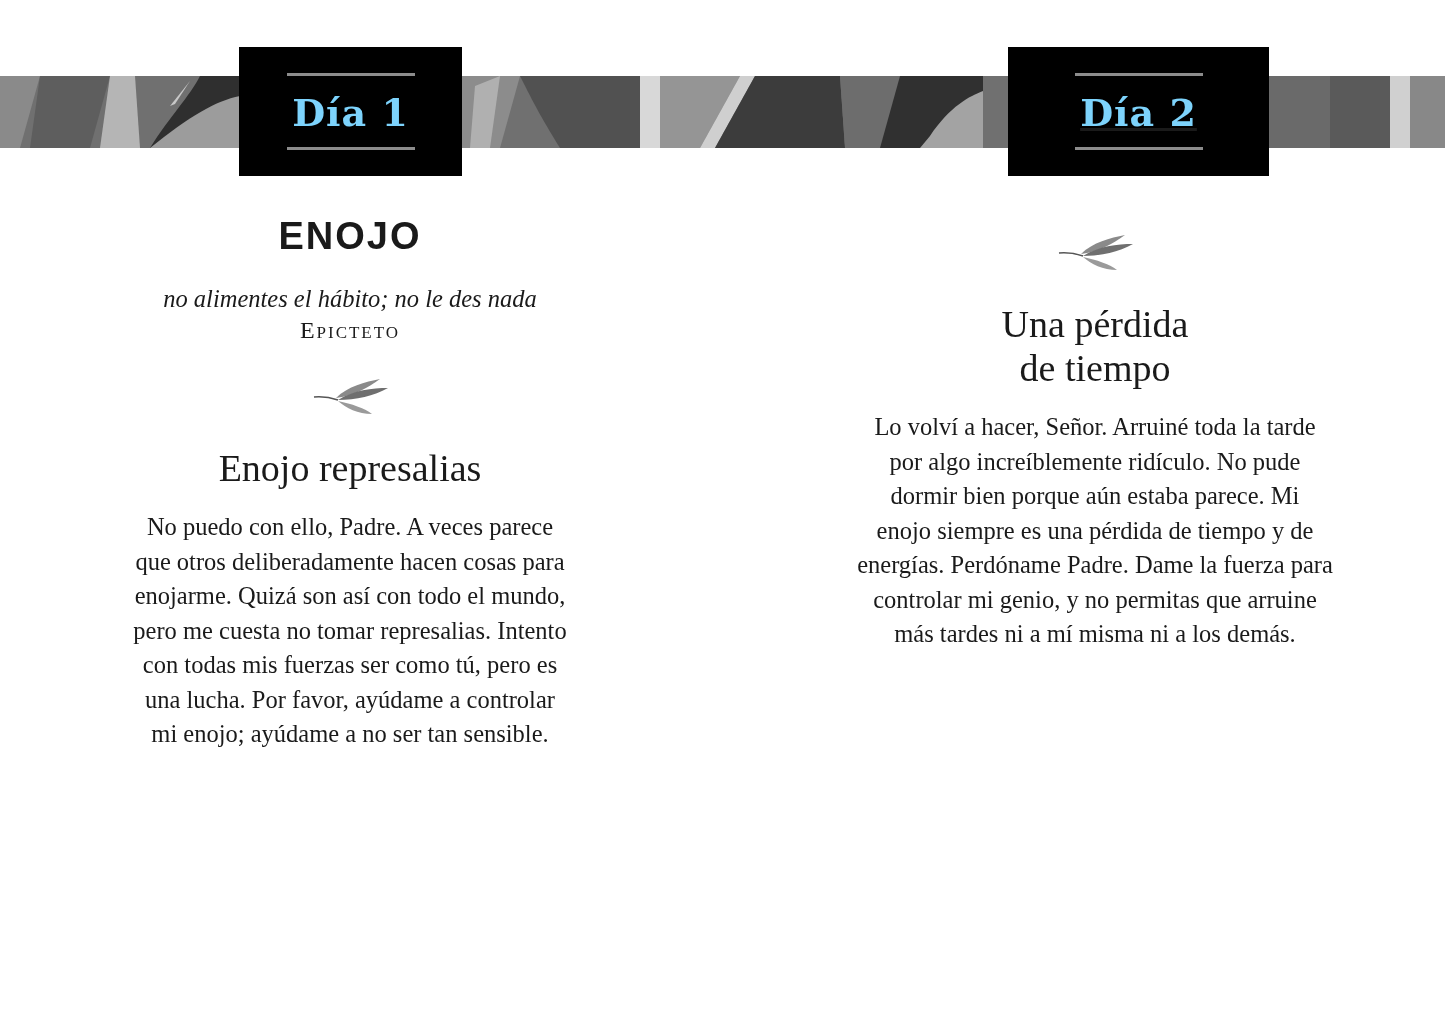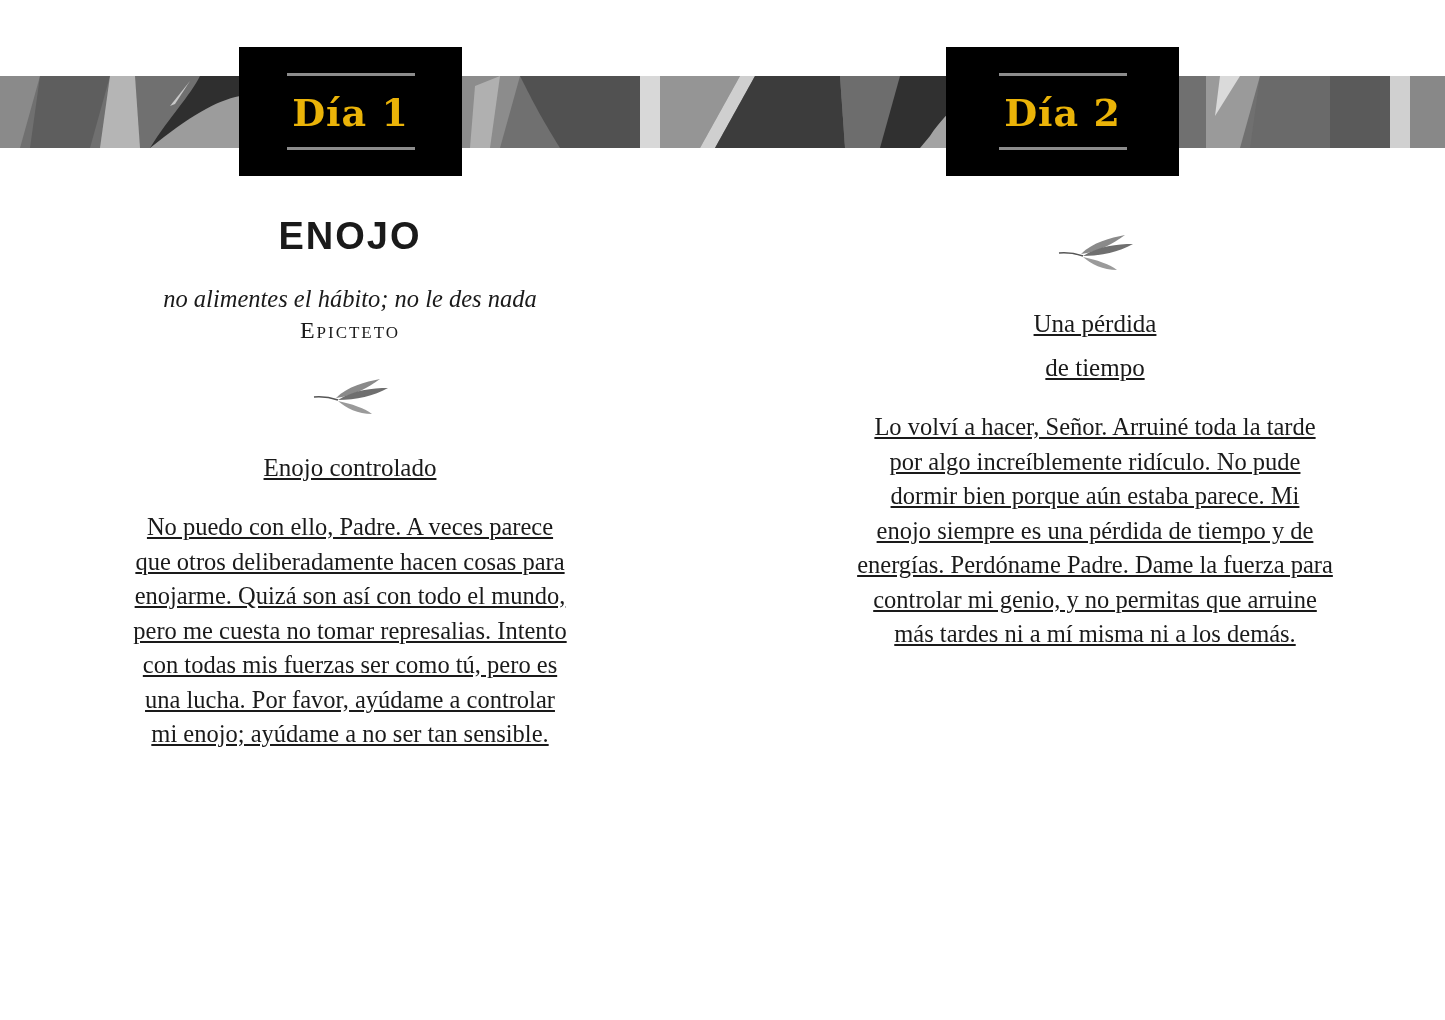--- a/index.html
+++ b/index.html
@@ -11,37 +11,37 @@
     position: absolute; left: 0; top: 76px; width: 1445px; height: 72px; overflow: hidden;
     background: #6a6a6a;
   }
   .banner svg { display: block; }
   .day-box {
     position: absolute; top: 47px; height: 129px; background: #000;
     display: flex; flex-direction: column; align-items: center; justify-content: center;
   }
   .day-box .rule { width: 128px; height: 3px; background: #8c8c8c; }
   .day-box .label {
-    color: #eab308; font-size: 38px; font-weight: bold; letter-spacing: 1px;
+    color: #7dd3fc; font-size: 38px; font-weight: bold; letter-spacing: 1px;
     margin: 14px 4px 12px; font-family: "DejaVu Serif", serif;
   }
   #day1 { left: 239px; width: 223px; }
-  #day2 { left: 946px; width: 233px; }
+  #day2 { left: 1008px; width: 261px; text-decoration: underline; }
   .page { position: absolute; text-align: center; }
   #page-left { left: 100px; width: 500px; top: 210px; }
   #page-right { left: 820px; width: 550px; top: 230px; }
   .chapter-title {
     font-size: 38px; font-weight: bold; letter-spacing: 2px; margin: 0; line-height: 52px;
     font-family: Liberation Sans, sans-serif;
   }
   .quote { font-style: italic; font-size: 24.5px; line-height: 34px; margin-top: 20px; }
   .author { font-variant: small-caps; font-size: 24px; letter-spacing: 2px; line-height: 28px; }
   .leaf { display: block; margin: 0 auto; }
-  .section-title { font-size: 25px; line-height: 44px; margin: 0; font-weight: normal; text-decoration: underline; }
-  .body-text { font-size: 24.5px; line-height: 34.5px; text-decoration: underline; }
+  .section-title { font-size: 38px; line-height: 44px; margin: 0; font-weight: normal; }
+  .body-text { font-size: 24.5px; line-height: 34.5px; }
   .line { display: block; white-space: nowrap; }
 </style>
 </head>
 <body>
 
 <div class="banner">
   <svg width="1445" height="72" viewBox="0 0 1445 72">
     <rect width="1445" height="72" fill="#707070"></rect>
     <path d="M0,0 L40,0 L20,72 L0,72Z" fill="#8a8a8a"></path>
     <path d="M40,0 L110,0 L90,72 L30,72Z" fill="#5e5e5e"></path>
@@ -85,21 +85,21 @@
   <div class="quote">
     <span class="line">no alimentes el hábito; no le des nada</span>
   </div>
   <div class="author">Epicteto</div>
   <svg class="leaf" width="80" height="44" viewBox="0 0 80 44" style="margin-top:30px;">
     <path d="M4,23 C15,22 22,24 28,26" stroke="#555" stroke-width="1.5" fill="none"></path>
     <path d="M26,24 C38,12 55,8 70,5 C58,14 42,22 26,24Z" fill="#8a8a8a"></path>
     <path d="M28,26 C44,16 62,14 78,14 C64,22 46,26 28,26Z" fill="#6f6f6f"></path>
     <path d="M28,27 C42,30 54,34 62,40 C48,40 36,34 28,27Z" fill="#9a9a9a"></path>
   </svg>
-  <h2 class="section-title" style="margin-top:28px;">Enojo controlado</h2>
+  <h2 class="section-title" style="margin-top:28px;">Enojo represalias</h2>
   <div class="body-text" style="margin-top:20px;">
     <span class="line">No puedo con ello, Padre. A veces parece</span>
     <span class="line">que otros deliberadamente hacen cosas para</span>
     <span class="line">enojarme. Quizá son así con todo el mundo,</span>
     <span class="line">pero me cuesta no tomar represalias. Intento</span>
     <span class="line">con todas mis fuerzas ser como tú, pero es</span>
     <span class="line">una lucha. Por favor, ayúdame a controlar</span>
     <span class="line">mi enojo; ayúdame a no ser tan sensible.</span>
   </div>
 </div>

